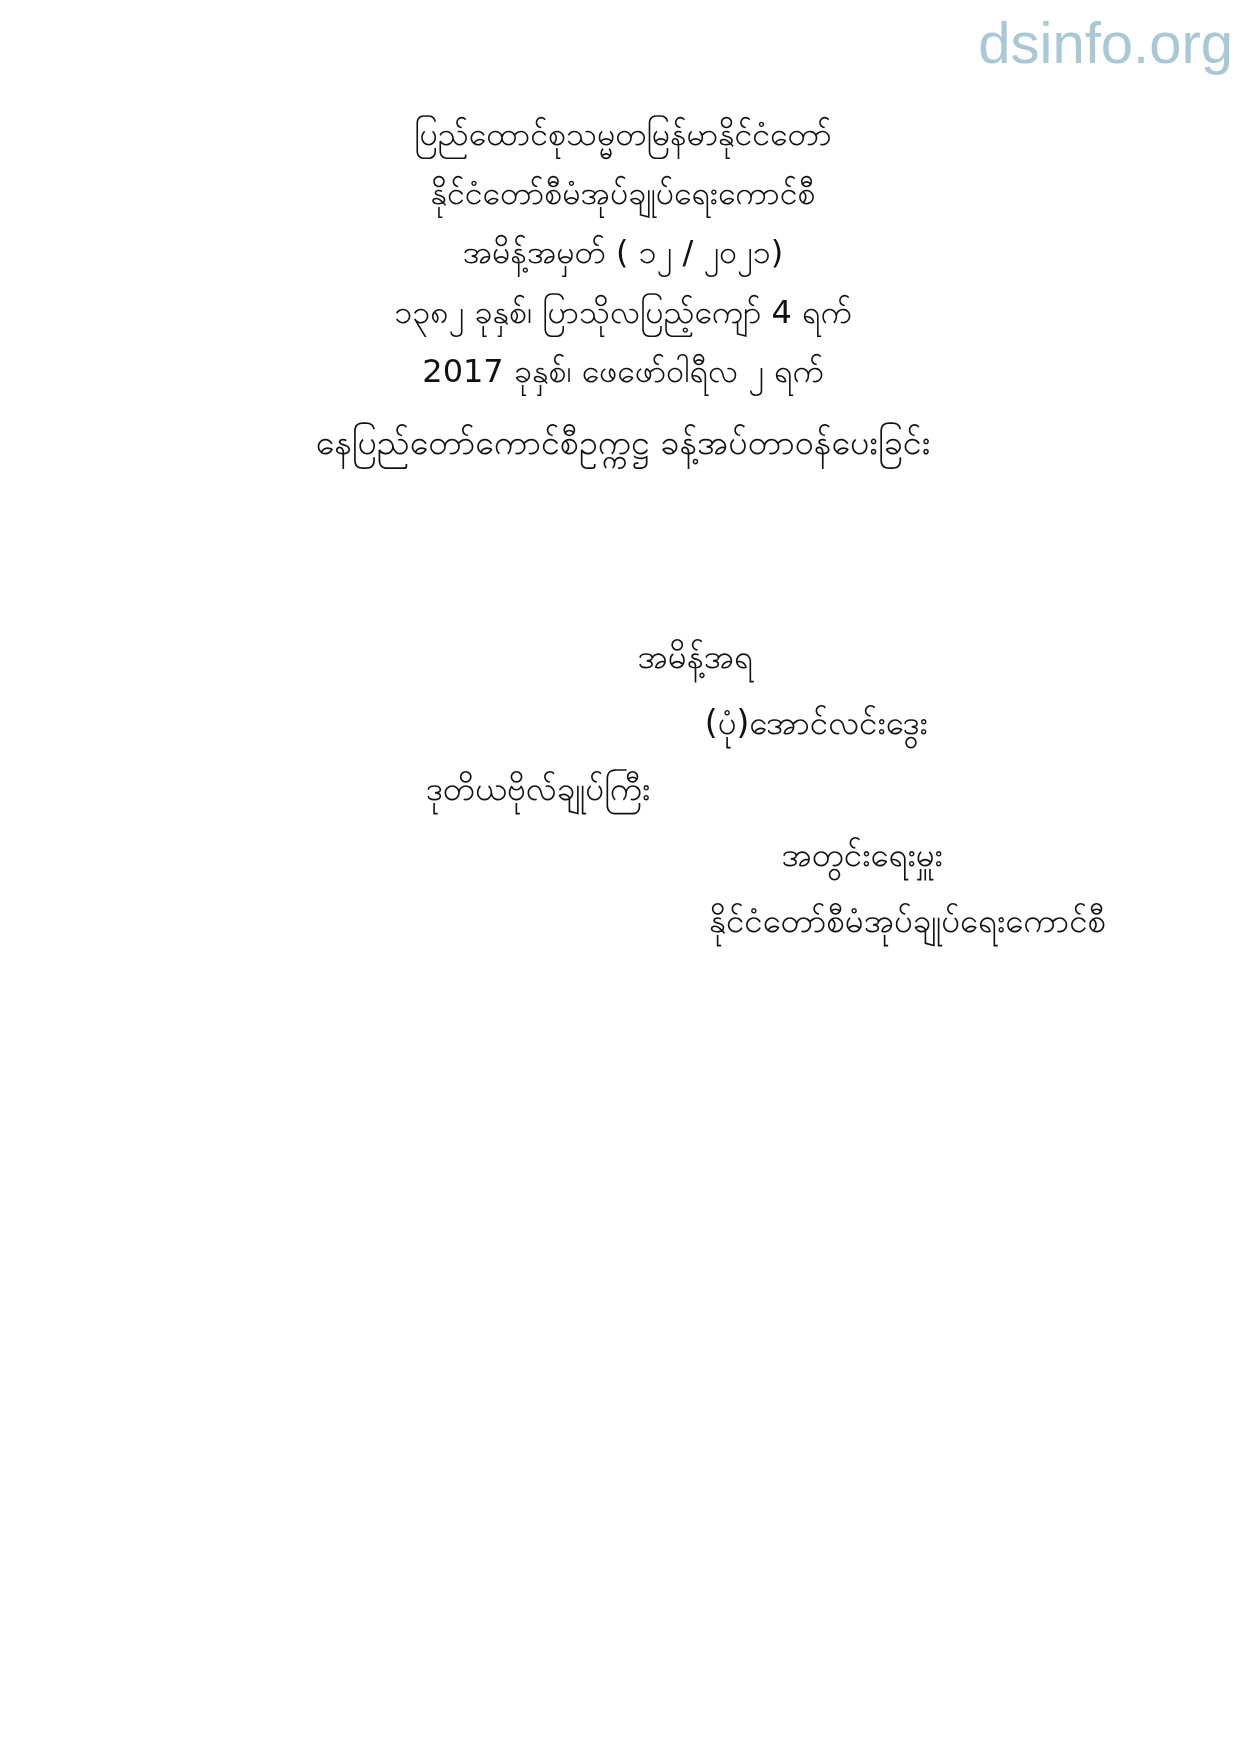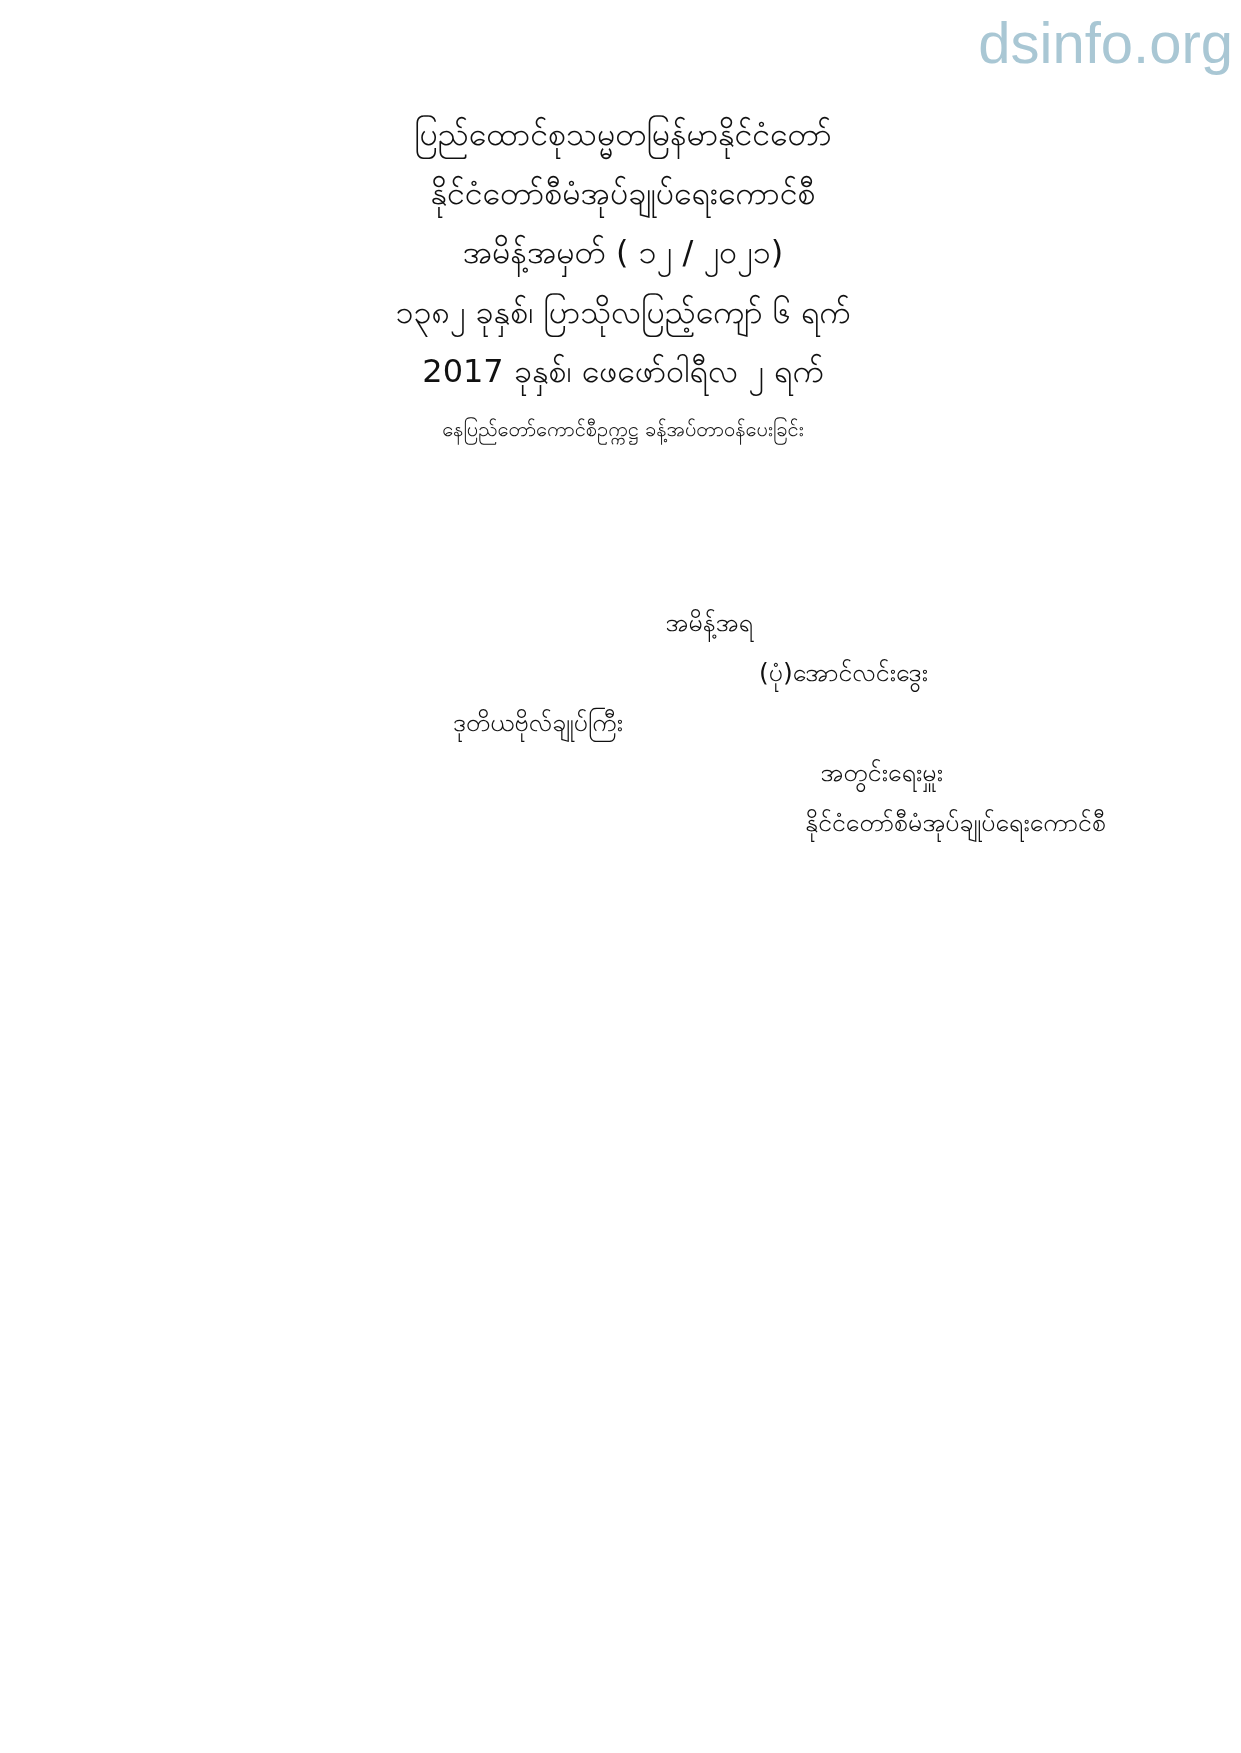--- a/index.html
+++ b/index.html
@@ -43,37 +43,37 @@
     text-align: center;
     font-size: 32px;
     line-height: 1.85;
     color: #111111;
   }
   .heading div {
     margin: 0;
   }
   .subject {
     text-align: center;
-    font-size: 20px;
+    font-size: 34px;
     line-height: 1.85;
     margin-top: 10px;
     color: #111111;
   }
   .para {
     margin-top: 20px;
     font-size: 25px;
     line-height: 1.95;
     text-align: justify;
     text-justify: inter-word;
     text-indent: 70px;
     color: #111111;
   }
   .signature {
     margin-top: 150px;
-    font-size: 25px;
+    font-size: 33px;
     line-height: 2.0;
     color: #111111;
   }
   .sig-line {
     text-align: right;
     padding-right: 40px;
   }
   .sig-line.first {
     padding-right: 375px;
   }
@@ -97,21 +97,21 @@
 <div class="page">
 
   <div class="watermark">dsinfo.org</div>
 
   <div class="doc-body">
 
     <div class="heading">
       <div>ပြည်ထောင်စုသမ္မတမြန်မာနိုင်ငံတော်</div>
       <div>နိုင်ငံတော်စီမံအုပ်ချုပ်ရေးကောင်စီ</div>
       <div>အမိန့်အမှတ် ( ၁၂ / ၂၀၂၁)</div>
-      <div>၁၃၈၂ ခုနှစ်၊ ပြာသိုလပြည့်ကျော်  ၆ ရက်</div>
+      <div>၁၃၈၂ ခုနှစ်၊ ပြာသိုလပြည့်ကျော်  4 ရက်</div>
       <div>2017 ခုနှစ်၊ ဖေဖော်ဝါရီလ ၂ ရက်</div>
     </div>
 
     <div class="subject">နေပြည်တော်ကောင်စီဥက္ကဋ္ဌ ခန့်အပ်တာဝန်ပေးခြင်း</div>
 
 
     <div class="signature">
       <div class="sig-line first">အမိန့်အရ</div>
       <div class="sig-line second">(ပုံ)အောင်လင်းဒွေး</div>
       <div class="sig-line third">ဒုတိယဗိုလ်ချုပ်ကြီး</div>

